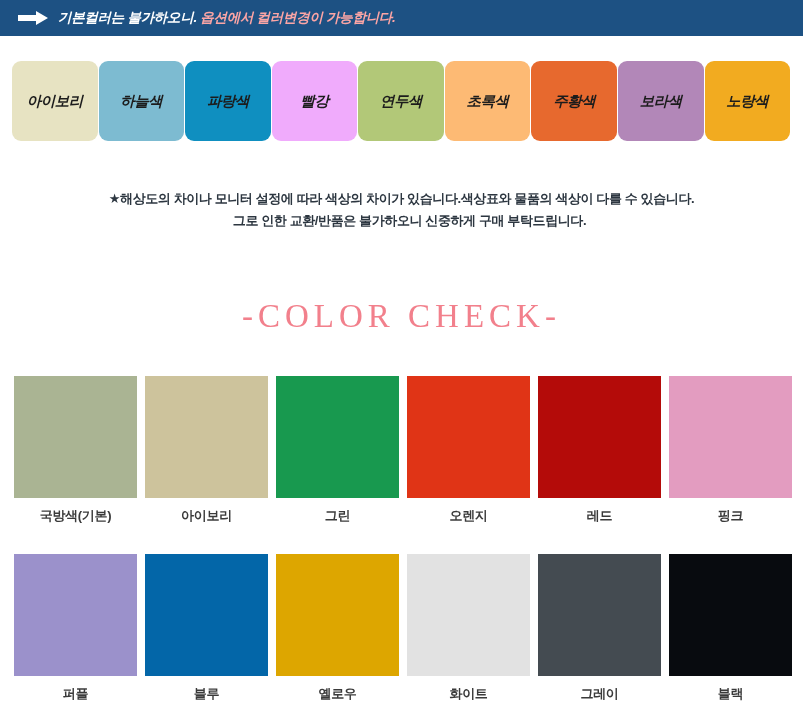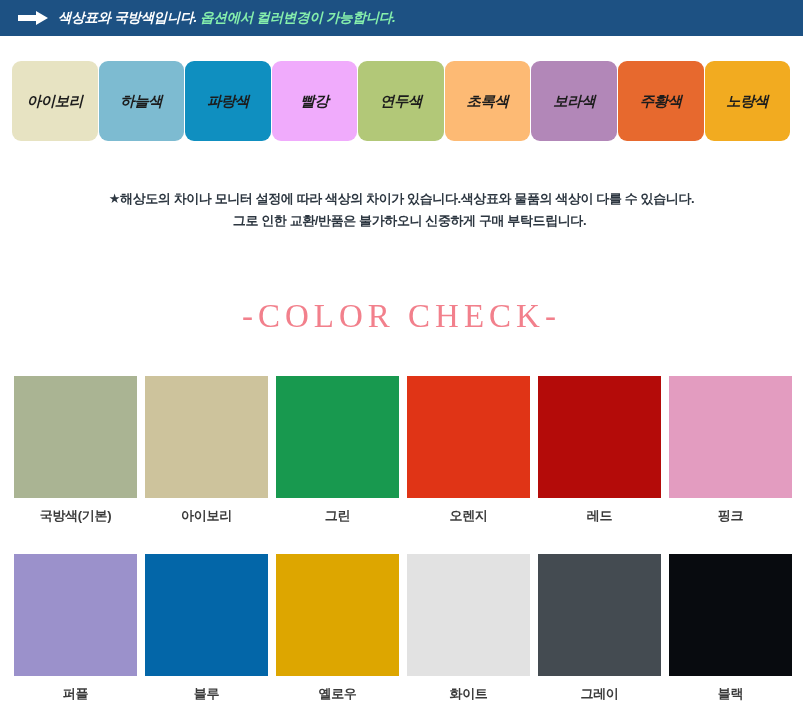--- a/index.html
+++ b/index.html
@@ -36,21 +36,21 @@
   #header-text {
     margin-left: 10px;
     font-size: 13.5px;
     font-weight: bold;
     font-style: italic;
     color: #ffffff;
     letter-spacing: -0.3px;
     white-space: nowrap;
   }
   #header-text .hl {
-    color: #86efac;
+    color: #fca5a5;
   }
 
   
   #swatch-strip {
     position: absolute;
     left: 12px;
     top: 61px;
     width: 779px;
     height: 80px;
     display: flex;
@@ -144,21 +144,21 @@
   }
 </style>
 </head>
 <body>
 
 <div id="header-banner">
   <svg id="arrow-icon" viewBox="0 0 30 14">
     <path d="M0 4 L18 4 L18 0 L30 7 L18 14 L18 10 L0 10 Z" fill="#ffffff"></path>
   </svg>
   <div id="header-text">
-    <span>색상표와 국방색입니다. </span><span class="hl">옵션에서 컬러변경이 가능합니다.</span>
+    <span>기본컬러는 불가하오니. </span><span class="hl">옵션에서 컬러변경이 가능합니다.</span>
   </div>
 </div>
 
 <div id="swatch-strip">
     <div class="swatch" style="background: rgb(231, 227, 194);">
       <span class="swatch-label">아이보리</span>
     </div>
     <div class="swatch" style="background: rgb(125, 187, 209); align-items: center;">
       <span class="swatch-label">하늘색</span>
     </div>
@@ -167,25 +167,25 @@
     </div>
     <div class="swatch" style="background: #f0abfc;">
       <span class="swatch-label">빨강</span>
     </div>
     <div class="swatch" style="background: rgb(178, 200, 120);">
       <span class="swatch-label">연두색</span>
     </div>
     <div class="swatch" style="background: #fdba74;">
       <span class="swatch-label">초록색</span>
     </div>
+    <div class="swatch" style="background: rgb(231, 105, 46);">
+      <span class="swatch-label">주황색</span>
+    </div>
     <div class="swatch" style="background: rgb(178, 135, 184);">
       <span class="swatch-label">보라색</span>
-    </div>
-    <div class="swatch" style="background: rgb(231, 105, 46);">
-      <span class="swatch-label">주황색</span>
     </div>
     <div class="swatch" style="background: rgb(242, 171, 32);">
       <span class="swatch-label">노랑색</span>
     </div>
   </div>
 
 <div id="notice-block">
   <div class="notice-line">★해상도의 차이나 모니터 설정에 따라 색상의 차이가 있습니다.색상표와 물품의 색상이 다를 수 있습니다.</div>
   <div class="notice-line" id="notice-line-2">그로 인한 교환/반품은 불가하오니 신중하게 구매 부탁드립니다.</div>
 </div>

